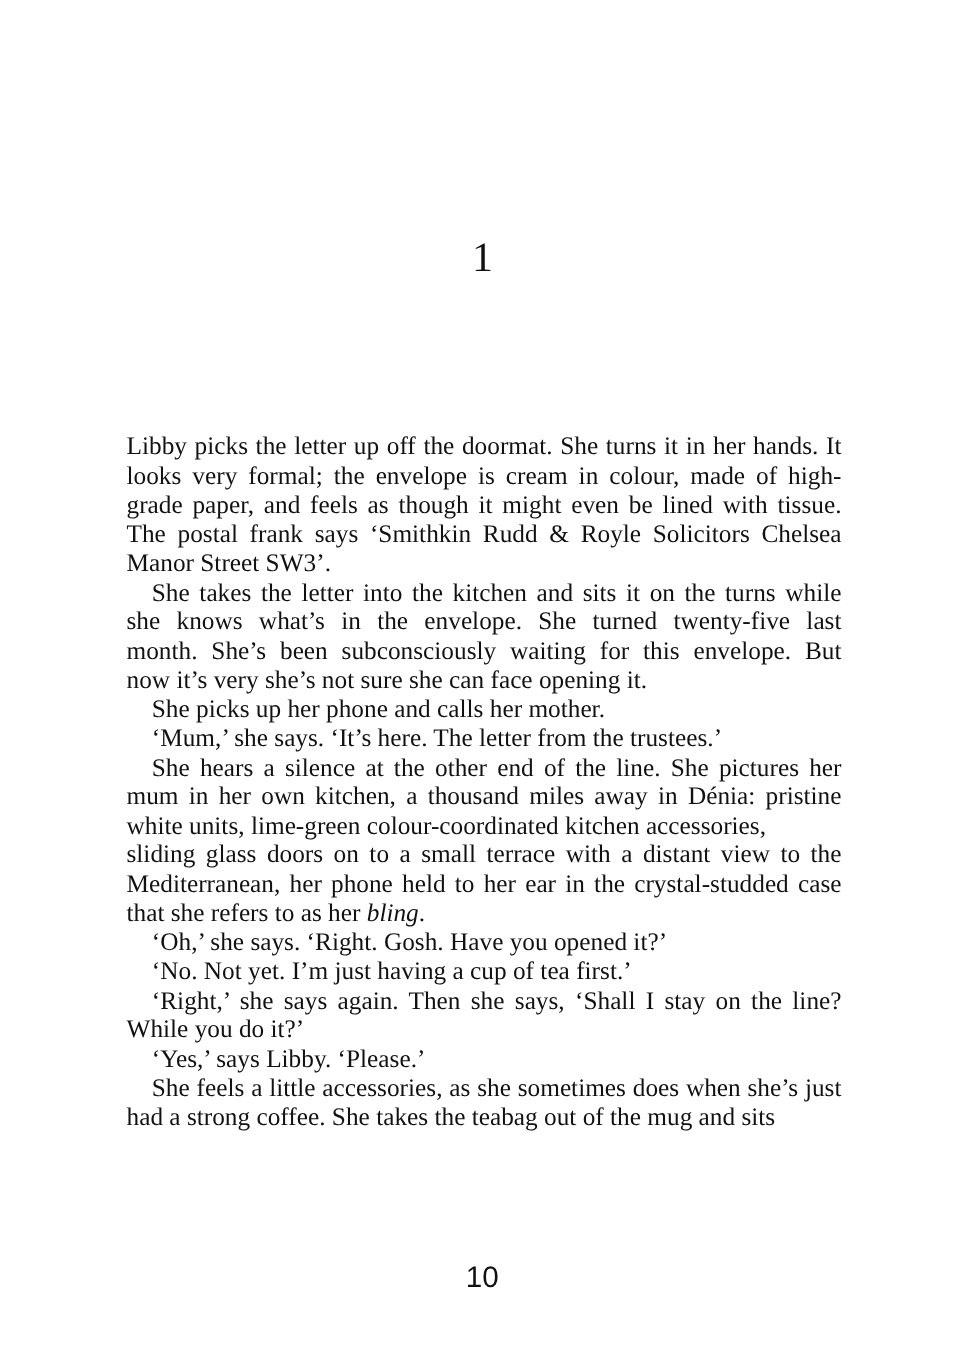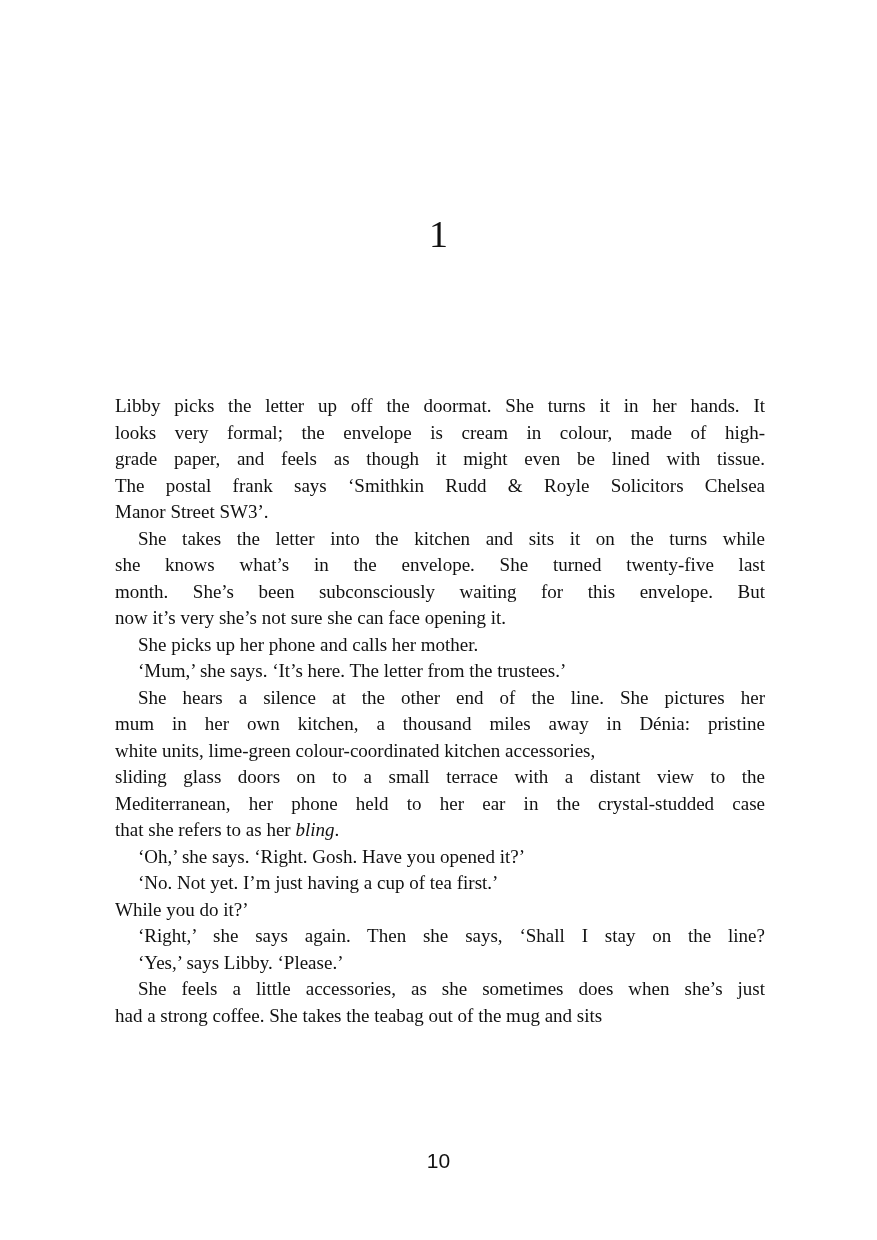--- a/index.html
+++ b/index.html
@@ -3,29 +3,29 @@
 <meta charset="utf-8">
 <style>
   html, body { margin: 0; padding: 0; background: #ffffff; }
   body { width: 877px; height: 1240px; position: relative; overflow: hidden; color: #111; }
   .chapter-number {
     position: absolute; top: 212px; left: 0; width: 877px; text-align: center;
     font-family: "Liberation Serif", serif; font-size: 38px; line-height: 44px;
   }
   .body-text {
     position: absolute; top: 393px; left: 115px; width: 650px;
-    font-family: "Liberation Serif", serif; font-size: 19px; line-height: 26.5px;
+    font-family: "Liberation Serif", serif; font-size: 23px; line-height: 26.5px;
   }
   .line { display: block; white-space: pre; }
   .line.justify { text-align: justify; text-align-last: justify; white-space: normal; }
   .indent { padding-left: 23px; }
   em { font-style: italic; text-align: right; }
   .page-number {
     position: absolute; top: 1148px; left: 0; width: 877px; text-align: center;
-    font-family: "Liberation Sans", sans-serif; font-size: 21px; line-height: 26px;
+    font-family: "Liberation Sans", sans-serif; font-size: 27px; line-height: 26px;
   }
 </style>
 </head>
 <body>
 
 <div class="chapter-number">1</div>
 
 <div class="body-text">
 
   <div>
@@ -62,22 +62,22 @@
 
   <div>
     <span class="line indent">‘Oh,’ she says. ‘Right. Gosh. Have you opened it?’</span>
   </div>
 
   <div>
     <span class="line indent">‘No. Not yet. I’m just having a cup of tea first.’</span>
   </div>
 
   <div>
+    <span class="line justify indent">‘Right,’ she says again. Then she says, ‘Shall I stay on the line?</span>
     <span class="line">While you do it?’</span>
-    <span class="line justify indent">‘Right,’ she says again. Then she says, ‘Shall I stay on the line?</span>
   </div>
 
   <div>
     <span class="line indent">‘Yes,’ says Libby. ‘Please.’</span>
   </div>
 
   <div>
     <span class="line justify indent">She feels a little accessories, as she sometimes does when she’s just</span>
     <span class="line">had a strong coffee. She takes the teabag out of the mug and sits</span>
   </div>

